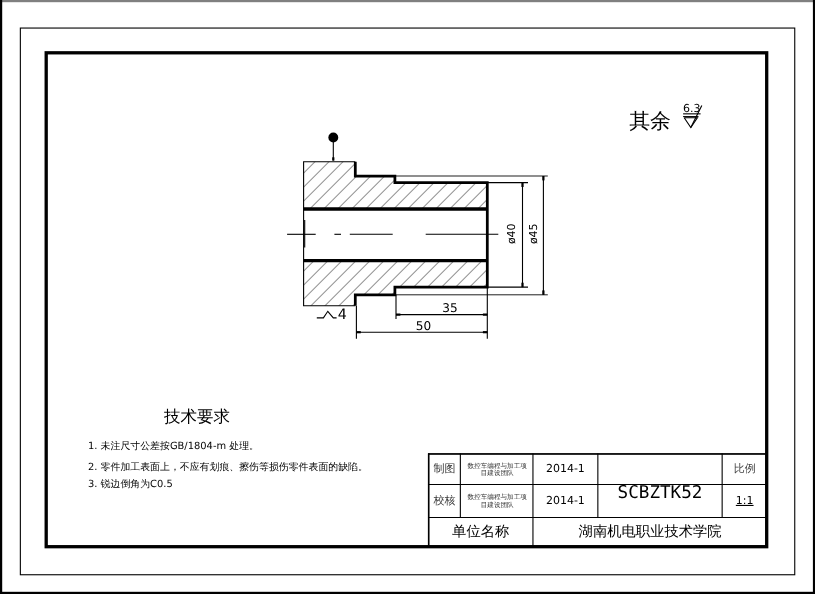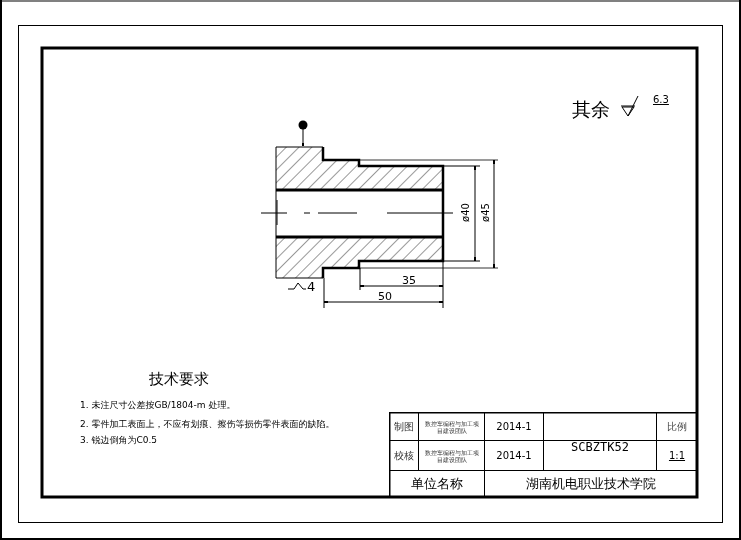--- a/index.html
+++ b/index.html
@@ -94,21 +94,21 @@
   <polyline points="288,289 294,289 298,283 303,289 306,289" fill="none" stroke="#000" stroke-width="1"></polyline>
 
   <g stroke="#000" stroke-width="1" fill="none">
     <polyline points="622,107 628,116 634,107 622,107"></polyline>
     <line x1="628" y1="116" x2="638" y2="96"></line>
     <line x1="621" y1="106" x2="635" y2="106"></line>
   </g>
 </svg>
 
 <div class="abs" style="left:572px; top:97px; font-size:19px;">其余</div>
-<div class="abs" style="left:621px; top:94px; font-size:10px; text-decoration:underline;margin-left:32px;">6.3</div>
+<div class="abs" style="left:621px; top:94px; font-size:10px; text-decoration:underline;">6.3</div>
 
 <div class="abs" style="left:456px; top:207px; font-size:10px; transform:rotate(-90deg); transform-origin:center;">ø40</div>
 <div class="abs" style="left:476px; top:207px; font-size:10px; transform:rotate(-90deg); transform-origin:center;">ø45</div>
 <div class="abs" style="left:402px; top:274px; font-size:11px;text-align:center;">35</div>
 <div class="abs" style="left:378px; top:290px; font-size:11px;">50</div>
 <div class="abs" style="left:307px; top:279px; font-size:13px;">4</div>
 
 <div class="abs" style="left:149px; top:370px; font-size:15px;">技术要求</div>
 <div class="abs" style="left:80px; top:399px; font-size:9px;">1. 未注尺寸公差按GB/1804-m  处理。</div>
 <div class="abs" style="left:80px; top:418px; font-size:9px;">2. 零件加工表面上，不应有划痕、擦伤等损伤零件表面的缺陷。</div>
@@ -128,18 +128,18 @@
   </svg>
 
   <div class="tb-cell small" style="left:1px; top:1px; width:28px; height:27px; color:#333;">制图</div>
   <div class="tb-cell tiny" style="left:36px; top:3px; width:54px; height:24px; white-space:normal;">数控车编程与加工项目建设团队</div>
   <div class="tb-cell small" style="left:96px; top:1px; width:58px; height:27px;">2014-1</div>
   <div class="tb-cell small" style="left:268px; top:1px; width:40px; height:27px; color:#444;">比例</div>
 
   <div class="tb-cell small" style="left:1px; top:29px; width:28px; height:29px; color:#333;">校核</div>
   <div class="tb-cell tiny" style="left:36px; top:32px; width:54px; height:24px; white-space:normal;">数控车编程与加工项目建设团队</div>
   <div class="tb-cell small" style="left:96px; top:29px; width:58px; height:29px;">2014-1</div>
-  <div class="tb-cell" style="left:155px; top:29px; width:112px; height:14px; font-size:12px; font-family:'DejaVu Sans Mono', monospace;">SCBZTK52</div>
+  <div class="tb-cell" style="left:155px; top:29px; width:112px; height:14px; font-size:16px; font-family:'DejaVu Sans Mono', monospace;">SCBZTK52</div>
   <div class="tb-cell small" style="left:268px; top:29px; width:40px; height:29px;text-decoration:underline;">1:1</div>
 
   <div class="tb-cell big" style="left:1px; top:59px; width:94px; height:26px;">单位名称</div>
   <div class="tb-cell big" style="left:96px; top:59px; width:212px; height:26px;">湖南机电职业技术学院</div>
 </div>
 
 </body></html>

